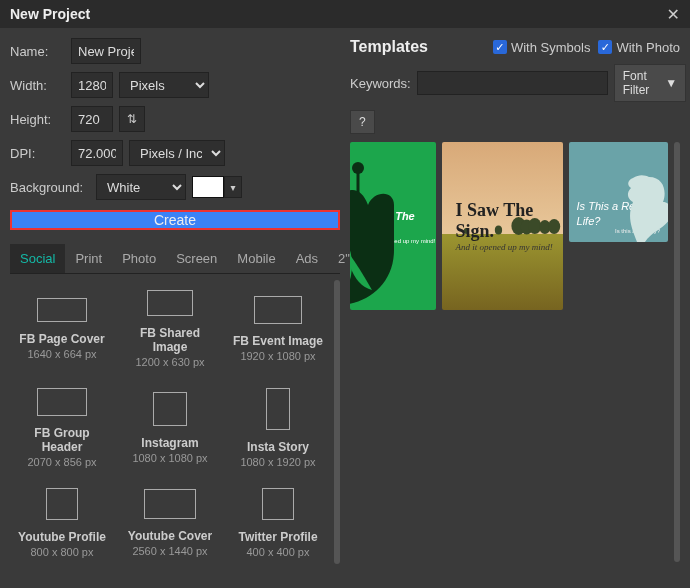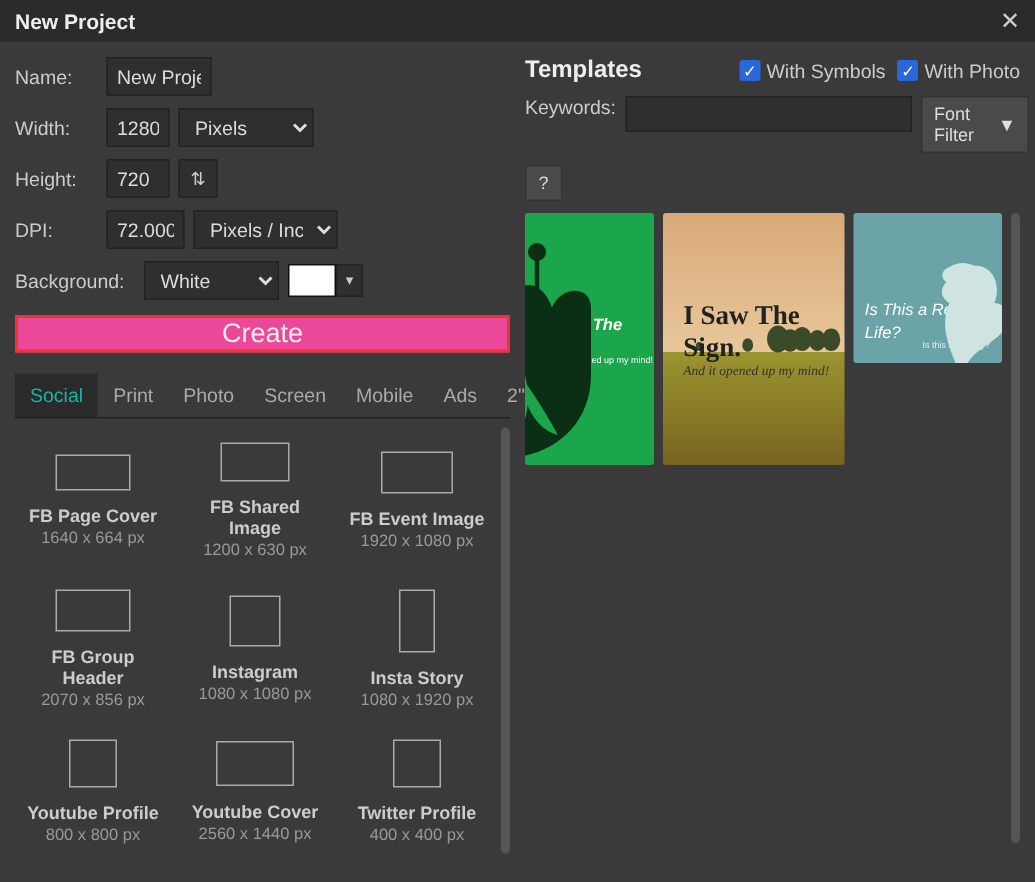--- a/index.html
+++ b/index.html
@@ -15,37 +15,37 @@
 .lbl { width: 55px; color: #ccc; font-size: 13px; }
 .lbl.long { width: 80px; }
 input.text, select { background: #2f2f2f; border: 1px solid #222; color: #ddd; padding: 4px 6px; font-size: 13px; height: 26px; }
 input.text { width: 70px; }
 select { width: 80px; }
 .name-input { width: 230px; }
 .swap-btn { background: #2f2f2f; border: 1px solid #222; width: 26px; height: 26px; display: flex; align-items: center; justify-content: center; cursor: pointer; }
 .swap-icon { font-size: 12px; color: #ccc; }
 .color-swatch { width: 32px; height: 22px; background: #fff; border: 1px solid #111; display: inline-block; }
 .color-arrow { background: #2f2f2f; border: 1px solid #222; width: 18px; height: 22px; display:flex;align-items:center;justify-content:center; font-size:10px; }
-.create-btn { margin-top: 10px; height: 30px; background: #ec4899; border: 2px solid #e33; color: #eee; font-size: 18px; cursor: pointer; display:flex; align-items:center; justify-content:center;text-align:right; }
+.create-btn { margin-top: 10px; height: 30px; background: #3b82f6; border: 2px solid #e33; color: #eee; font-size: 14px; cursor: pointer; display:flex; align-items:center; justify-content:center;text-align:right; }
 .tabs { display: flex; gap: 0; margin-top: 14px; border-bottom: 1px solid #222; }
 .tab { padding: 7px 10px; color: #aaa; cursor: pointer; font-size: 13px; }
 .tab.active { background: #2a2a2a; color: #14b8a6; }
 .preset-area { position: relative; flex:1; display:flex; margin-top:6px; }
 .preset-grid { display: grid; grid-template-columns: repeat(3, 1fr); gap: 4px; flex:1; overflow:hidden; }
 .preset { display:flex; flex-direction:column; align-items:center; justify-content:center; padding: 10px 4px 6px; cursor:pointer; }
 .preset .shape { border: 1px solid #aaa; }
 .preset .pname { color:#ccc; font-size:12px; margin-top:10px; font-weight:bold; text-align:center; }
 .preset .pdim { color:#999; font-size:11px; margin-top:2px; }
 .scroll { width:6px; background:#555; margin-left:4px; border-radius:3px; }
 
 .templates-head { display:flex; align-items:center; gap: 8px; }
 .templates-head h2 { color:#eee; font-size:16px; font-weight:bold; flex:1; }
 .chk { display:flex; align-items:center; gap:4px; color:#ccc; font-size:13px; cursor:pointer; }
 .chk-box { width:14px; height:14px; background:#2968d9; display:flex; align-items:center; justify-content:center; color:#fff; font-size:11px; border-radius:2px; }
-.right .row2 { display:flex; gap:6px; margin-top:8px; }
+.right .row2 { display:flex; align-items:center; gap:6px; margin-top:8px; }
 .right .kw { color:#ccc; }
 .right .kw-input { flex:1; background:#2f2f2f; border:1px solid #222; height:24px; padding:0 6px; color:#ddd; }
 .font-filter { background:#4a4a4a; border:1px solid #333; padding:4px 8px; color:#ddd; font-size:12px; cursor:pointer; display:flex; align-items:center; gap:16px; }
 .rand-row { display:flex; gap:6px; margin-top:8px; }
 .rand-btn, .q-btn { background:#4a4a4a; border:1px solid #333; padding:4px 10px; color:#ddd; font-size:12px; cursor:pointer; }
 .q-btn { padding:4px 8px; }
 .template-list { margin-top:8px; flex:1; display:flex; gap:6px; min-height:0; }
 .template-col { flex:1; display:flex; flex-direction:row; gap:6px; overflow:hidden; }
 .template-item { position:relative; border-radius:2px; overflow:hidden; cursor:pointer; }
 .tmpl1 { height:168px; background:#1ca64c; display:flex; align-items:center; padding-left:14px; position:relative; }

